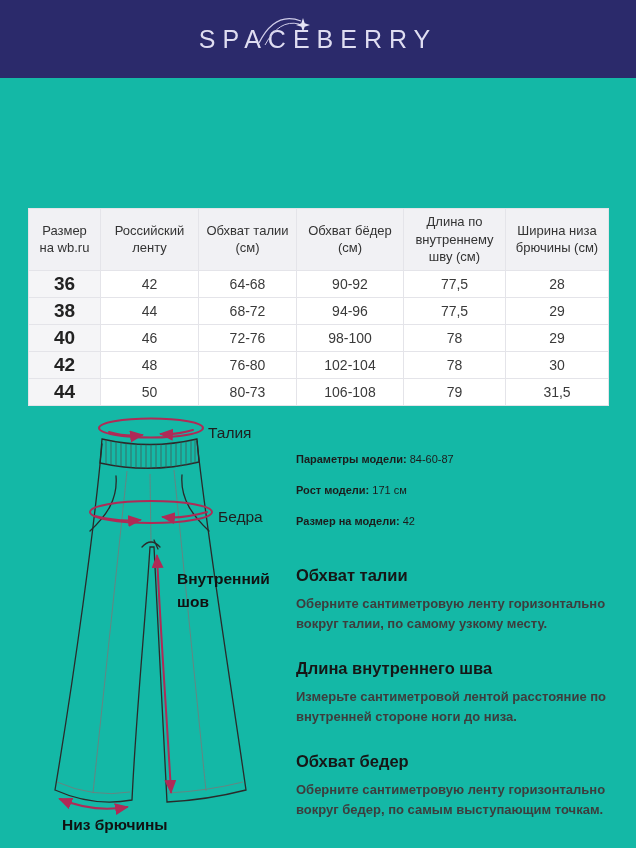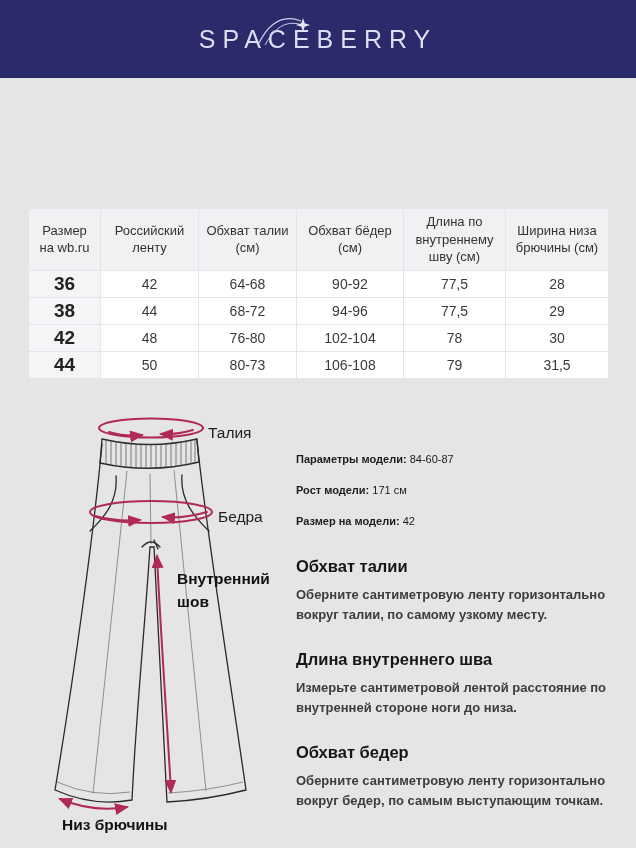--- a/index.html
+++ b/index.html
@@ -2,21 +2,21 @@
 <html><head>
 <meta charset="utf-8">
 <style>
   * { margin:0; padding:0; box-sizing:border-box; }
   html,body { width:636px; }
   body {
     font-family:"Liberation Sans", sans-serif;
     background:#ffffff;
     color:#1f1f1f;
   }
-  .page { position:relative; width:636px; height:848px; background:#e5e5e5; overflow:hidden; }
+  .page { position:relative; width:636px; height:848px; background:#14b8a6; overflow:hidden; }
 
   
   .brand-bar {
     position:absolute; left:0; top:0; width:636px; height:78px;
     background:#2b2a6b; display:flex; align-items:center; justify-content:center;
   }
   .logo-wrap { position:relative; }
   .logo-text {
     color:#dfddf1; font-size:25px; letter-spacing:7px; font-weight:400;
     font-family:"Liberation Sans", sans-serif;
@@ -48,21 +48,21 @@
   .thin    { stroke:#787878; stroke-width:0.8; fill:none; }
   .rib     { stroke:#4a4a4a; stroke-width:0.7; fill:none; }
   .annot   { stroke:#b02a56; stroke-width:2; fill:none; stroke-linecap:round; }
   .dlabel   { font-size:15.5px; fill:#1f1f1f; font-weight:500; font-family:"Liberation Sans",sans-serif; }
   .dlabel-b { font-size:15.5px; fill:#111;   font-weight:700; font-family:"Liberation Sans",sans-serif; }
 
   
   .info-col { position:absolute; left:296px; top:444px; width:334px; }
   .model-info p { font-size:11px; line-height:31px; color:#1c1c1c; }
   .model-info .lbl { font-weight:700; }
-  .guide { margin-top:20px; }
+  .guide { margin-top:29px; }
   .guide-section { margin-bottom:25px; }
   .guide-section h3 { font-size:16.5px; font-weight:700; color:#161616; margin-bottom:9px; }
   .guide-section p  { font-size:13px; line-height:20px; color:#3d3d3d;font-weight:bold; }
 </style>
 </head>
 <body>
 
 <div class="page">
 
   <div class="brand-bar">
@@ -103,20 +103,28 @@
         <td>90-92</td>
         <td>77,5</td>
         <td>28</td>
       </tr>
       <tr>
         <td class="size-col">38</td>
         <td>44</td>
         <td>68-72</td>
         <td>94-96</td>
         <td>77,5</td>
+        <td>29</td>
+      </tr>
+      <tr>
+        <td class="size-col">40</td>
+        <td>46</td>
+        <td>72-76</td>
+        <td>98-100</td>
+        <td>78</td>
         <td>29</td>
       </tr>
       <tr>
         <td class="size-col">42</td>
         <td>48</td>
         <td>76-80</td>
         <td>102-104</td>
         <td>78</td>
         <td>30</td>
       </tr>

